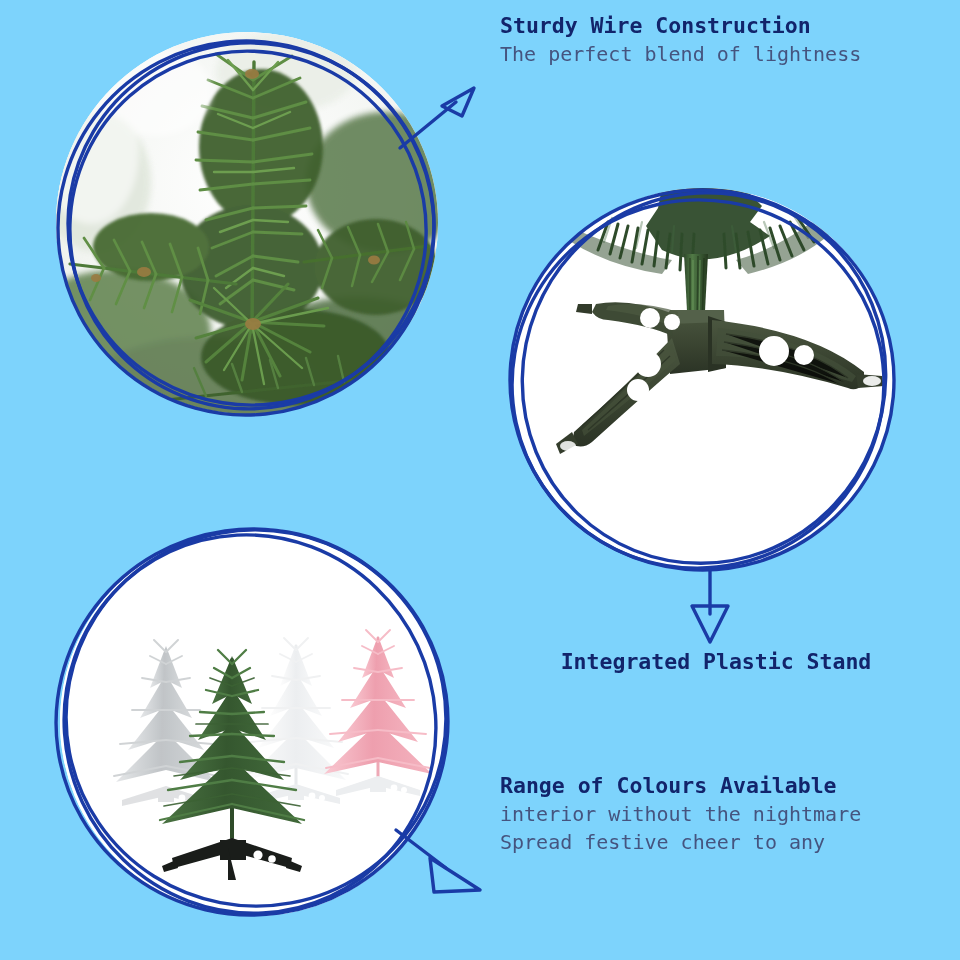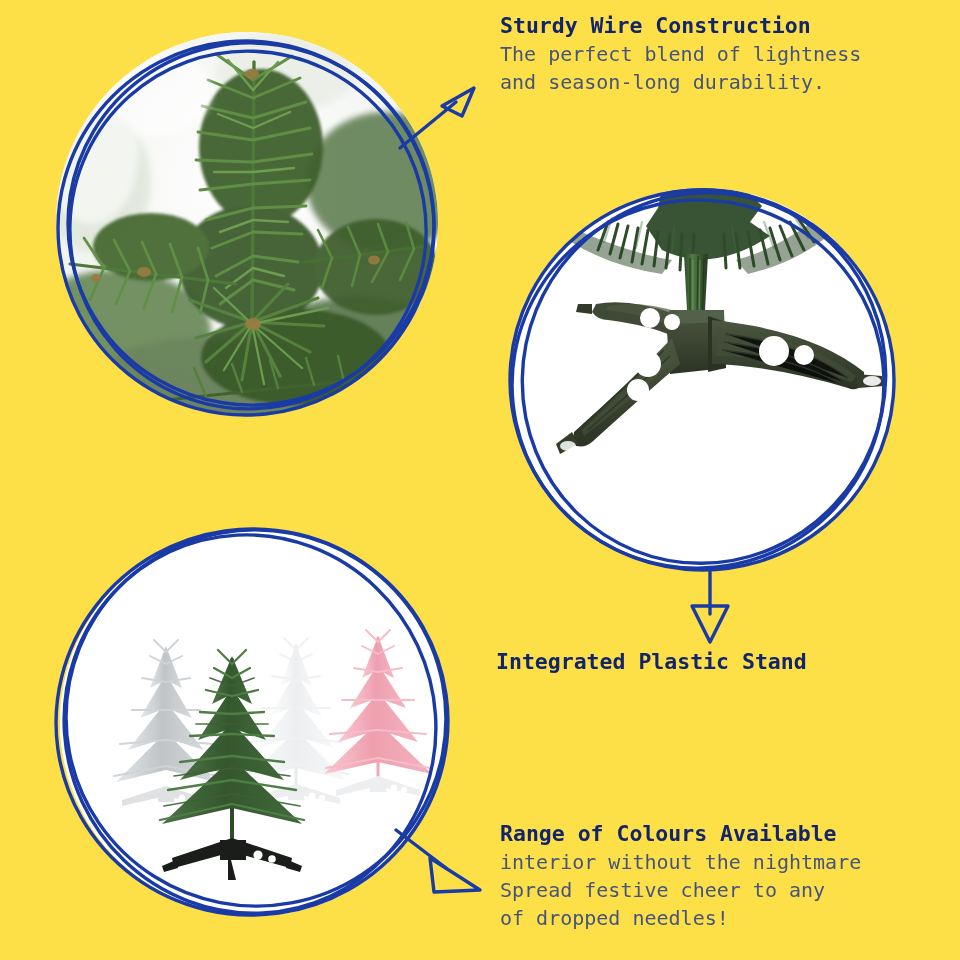--- a/index.html
+++ b/index.html
@@ -1,34 +1,34 @@
 <!DOCTYPE html>
 <html><head>
 <meta charset="utf-8">
 <style>
   html,body{margin:0;padding:0;background:#ffffff;}
   body{width:960px;height:960px;position:relative;overflow:hidden;
        font-family:"DejaVu Sans Mono","Liberation Mono",monospace;}
-  .stage{position:absolute;inset:0;width:960px;height:960px;background:#fde047;}
+  .stage{position:absolute;inset:0;width:960px;height:960px;background:#7dd3fc;}
 
   
   .photo-circle{position:absolute;border-radius:50%;overflow:hidden;background:#fff;}
   .photo-svg{display:block;width:100%;height:100%;}
 
   
   .ring-wrap{position:absolute;pointer-events:none;}
   .ring-wrap svg{display:block;overflow:visible;}
 
   
   .txt{position:absolute;}
   .hd{font-weight:bold;font-size:21.5px;letter-spacing:0px;
       color:#12246b;line-height:1.28;white-space:nowrap;}
   .bd{font-weight:normal;font-size:20px;color:#45547f;line-height:1.42;}
   .bd .ln{display:block;white-space:nowrap;}
-  .center{text-align:left;}
+  .center{text-align:center;}
 </style>
 </head>
 <body>
 
 <div class="stage">
 
   <div class="photo-circle" style="left:56px;top:32px;width:382px;height:382px;">
     <svg class="photo-svg" viewBox="0 0 382 382" preserveAspectRatio="xMidYMid slice">
       <defs>
         <radialGradient id="pnBg" cx="50%" cy="40%" r="75%">
@@ -516,30 +516,28 @@
     <svg width="110" height="110" viewBox="0 0 110 110">
       <path d="M8 18 L58 56" fill="none" stroke="#1a3ba6" stroke-width="3.4" stroke-linecap="round"></path>
       <path d="M42 46 L92 78 L46 80 Z" fill="none" stroke="#1a3ba6" stroke-width="3.4" stroke-linejoin="round" stroke-linecap="round"></path>
     </svg>
   </div>
 
   <div class="txt" style="left:500px;top:12px;width:450px;">
     <div class="hd">Sturdy Wire Construction</div>
     <div class="bd">
       <span class="ln">The perfect blend of lightness</span>
-      <span class="ln">and season-long durability.</span>
     </div>
   </div>
 
   <div class="txt center" style="left:496px;top:648px;width:440px;">
     <div class="hd">Integrated Plastic Stand</div>
   </div>
 
-  <div class="txt" style="left:500px;top:820px;width:450px;">
+  <div class="txt" style="left:500px;top:772px;width:450px;">
     <div class="hd">Range of Colours Available</div>
     <div class="bd">
       <span class="ln">interior without the nightmare</span>
       <span class="ln">Spread festive cheer to any</span>
-      <span class="ln">of dropped needles!</span>
     </div>
   </div>
 
 </div>
 
 </body></html>

